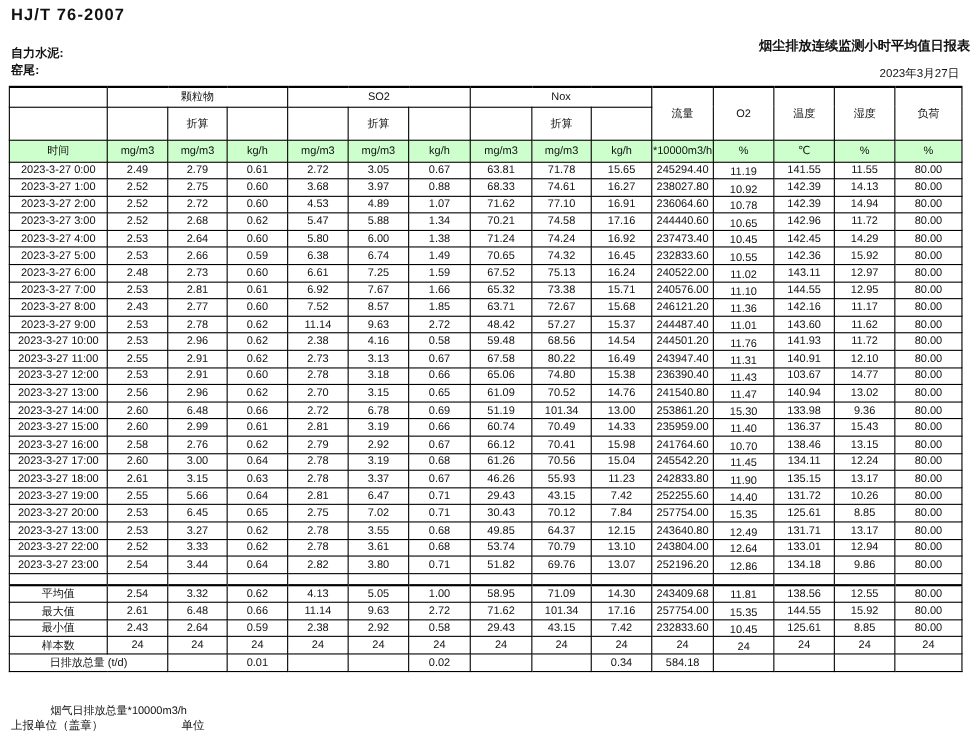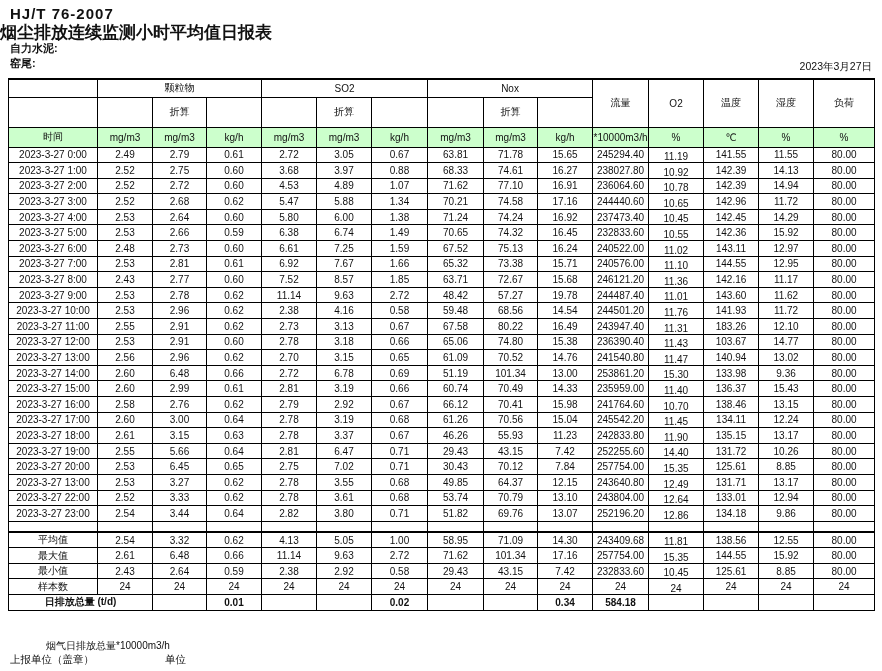--- a/index.html
+++ b/index.html
@@ -2,36 +2,36 @@
 <html style="--green: #ccffcc;"><head>
 <meta charset="utf-8">
 <style>
   :root{ --green:#ccffcc; --line:#000; --ink:#111; }
   *{ box-sizing:border-box; margin:0; padding:0; }
   html,body{ width:882px; height:671px; background:#fff; overflow:hidden;
     font-family:"Liberation Sans","DejaVu Sans",sans-serif; color:var(--ink); }
   .page{ position:relative; width:882px; height:671px; }
 
   .std{ position:absolute; left:10px; top:5px; font-size:15px; font-weight:bold; letter-spacing:1px; }
-  .title{ position:absolute; left:0; right:0; top:21px; text-align:left; font-size:17px; font-weight:bold; }
+  .title{ position:absolute; left:0; right:0; top:33px; text-align:right; font-size:12px; font-weight:bold; }
   .company{ position:absolute; left:10px; top:41px; font-size:11px; font-weight:bold; }
   .site{ position:absolute; left:10px; top:56px; font-size:11px; font-weight:bold; }
   .date{ position:absolute; right:10px; top:60px; font-size:10.5px; }
 
   table.report{ position:absolute; left:8px; top:78px; width:866px;
     border-collapse:collapse; table-layout:fixed;padding-left:28px; }
   table.report td{ border:1px solid var(--line); font-size:10px; text-align:center;
     padding:0; overflow:hidden; white-space:nowrap; }
   tr.h1 td{ height:18px; border-top:2px solid var(--line); }
   tr.h2 td{ height:30px; }
   tr.h3 td{ height:20px; background:var(--green);margin-top:36px; }
   tr.data-row td{ height:15.6px; }
   tr.spacer-row td{ height:11px; border-bottom:2px solid var(--line); }
   tr.summary-row td{ height:15.5px;margin-top:12px; }
-  tr.total-row td{ height:16px;font-weight:bold; }
+  tr.total-row td{ height:16px; }
   td.o2{ vertical-align:bottom; }
   td.total-label{ text-align:left; padding-left:2px; }
 
   .foot1{ position:absolute; left:4px; top:639px; font-size:10px;margin-left:42px; }
   .foot2{ position:absolute; left:10px; top:653px; font-size:10.5px; }
   .foot3{ position:absolute; left:165px; top:653px; font-size:10.5px; }
 </style>
 </head>
 <body>
 
@@ -260,21 +260,21 @@
         <tr class="data-row">
           <td>2023-3-27 9:00</td>
           <td>2.53</td>
           <td>2.78</td>
           <td>0.62</td>
           <td>11.14</td>
           <td>9.63</td>
           <td>2.72</td>
           <td>48.42</td>
           <td>57.27</td>
-          <td>19.78</td>
+          <td>15.37</td>
           <td>244487.40</td>
           <td class="o2">11.01</td>
           <td>143.60</td>
           <td>11.62</td>
           <td>80.00</td>
         </tr>
         <tr class="data-row">
           <td>2023-3-27 10:00</td>
           <td>2.53</td>
           <td>2.96</td>
@@ -297,21 +297,21 @@
           <td>2.91</td>
           <td>0.62</td>
           <td>2.73</td>
           <td>3.13</td>
           <td>0.67</td>
           <td>67.58</td>
           <td>80.22</td>
           <td>16.49</td>
           <td>243947.40</td>
           <td class="o2">11.31</td>
-          <td>183.26</td>
+          <td>140.91</td>
           <td>12.10</td>
           <td>80.00</td>
         </tr>
         <tr class="data-row">
           <td>2023-3-27 12:00</td>
           <td>2.53</td>
           <td>2.91</td>
           <td>0.60</td>
           <td>2.78</td>
           <td>3.18</td>

